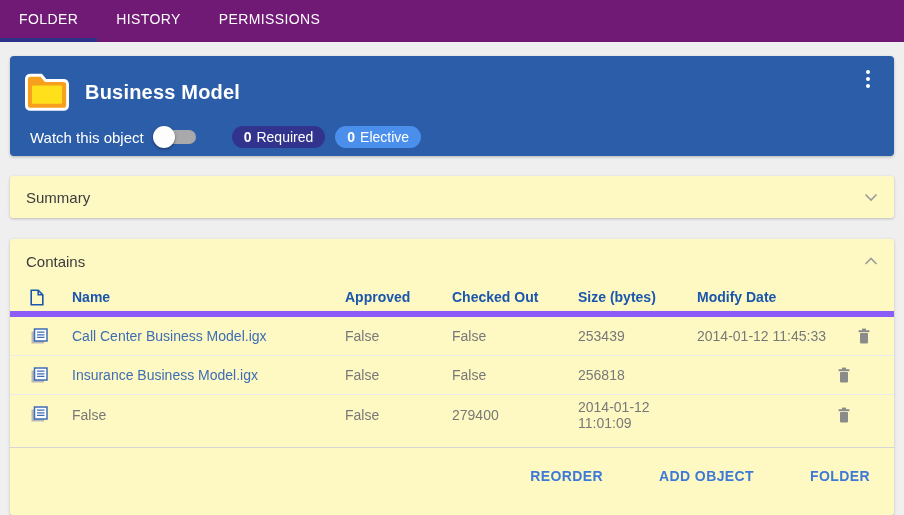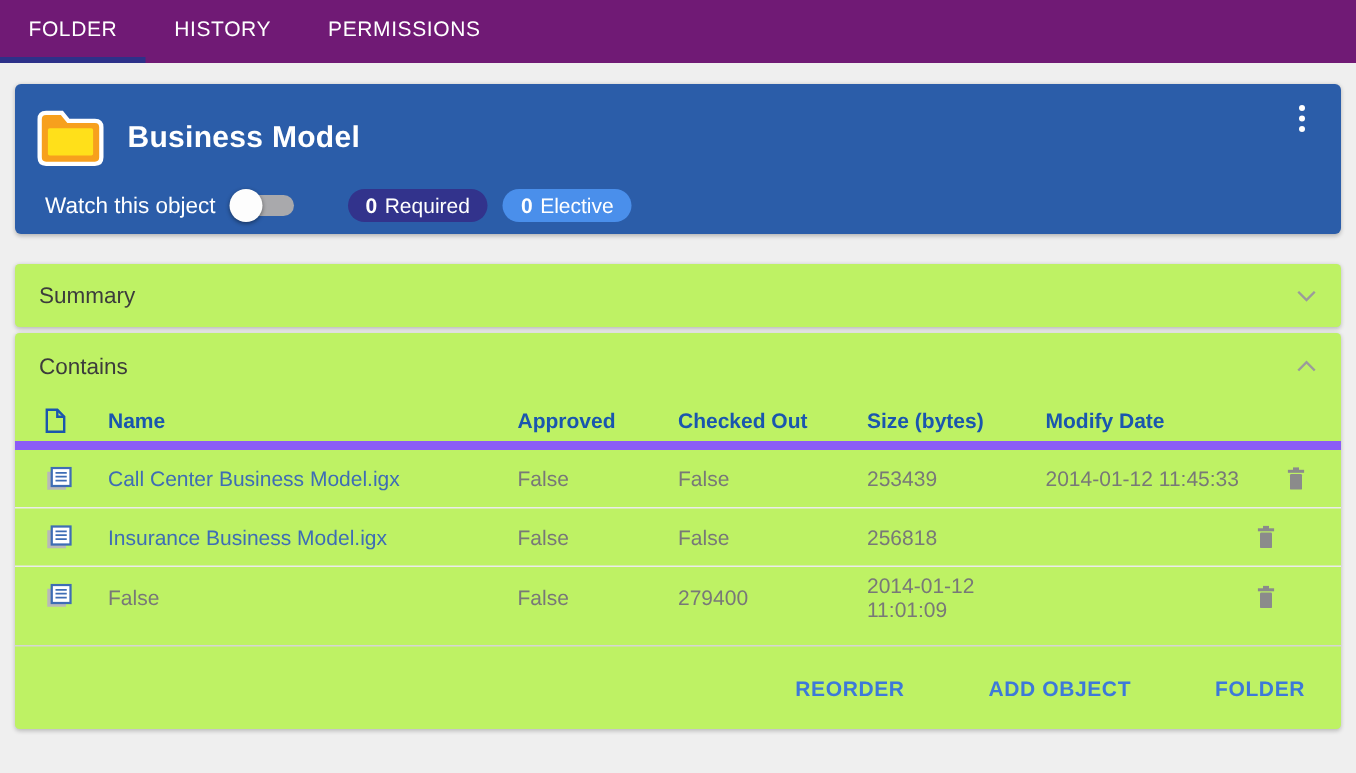--- a/index.html
+++ b/index.html
@@ -70,32 +70,32 @@
     display: inline-flex; align-items: center;
     padding: 3px 12px; border-radius: 12px;
     font-size: 14px; color: #fff; margin-left: 10px; white-space: nowrap;
   }
   .badge b { margin-right: 5px; }
   .badge.required { background: #32338C; margin-left: 26px; }
   .badge.elective { background: #4A8FEB; }
 
   
   .card {
-    background: #bef264; border-radius: 3px;
+    background: #fef9c3; border-radius: 3px;
     box-shadow: 0 1px 3px rgba(0,0,0,0.22);
   }
   .summary-card {
     margin-top: 20px; height: 42px;
     display: flex; align-items: center; justify-content: space-between;
     padding: 0 16px; cursor: pointer;
   }
   .section-title { font-size: 15px; color: #3C3C3C; }
   .chev { flex: 0 0 auto; }
 
-  .contains-card { margin-top: 4px; padding-bottom: 0; }
+  .contains-card { margin-top: 21px; padding-bottom: 12px; }
   .contains-head {
     height: 44px; display: flex; align-items: center; justify-content: space-between;
     padding: 0 16px; cursor: pointer;
   }
 
   
   .trow {
     display: grid;
     grid-template-columns: 42px 273px 107px 126px 119px 158px 1fr;
     align-items: center;

